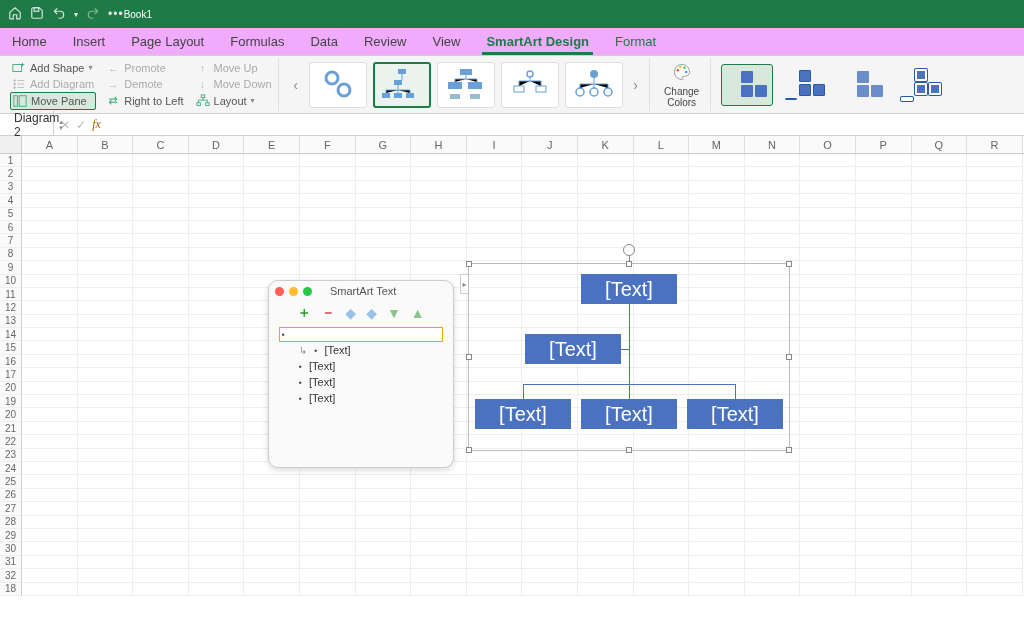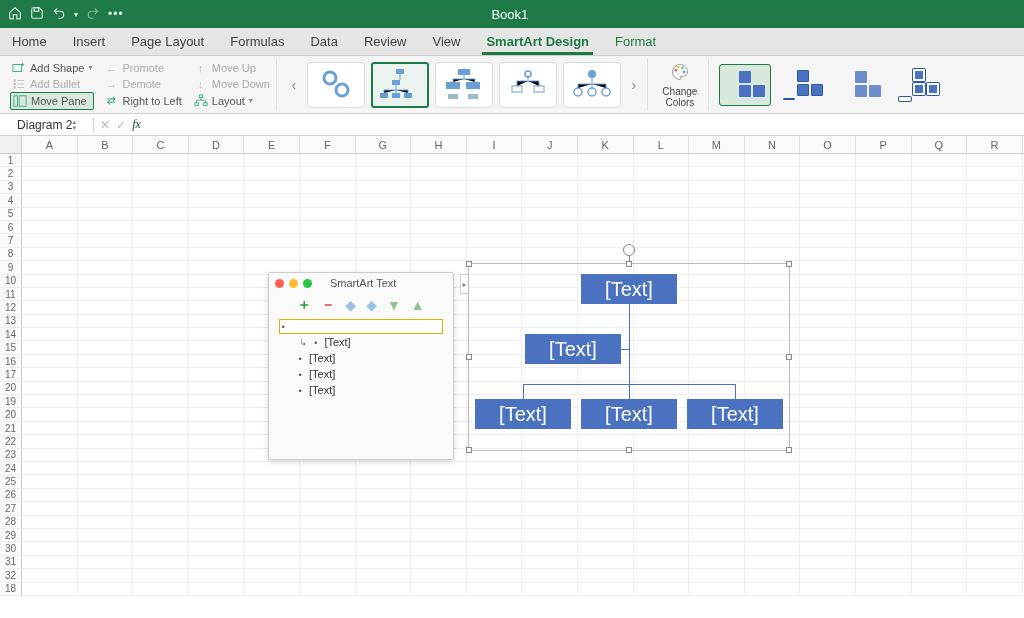--- a/index.html
+++ b/index.html
@@ -2,24 +2,24 @@
 <html><head>
 <meta charset="utf-8">
 <style>
   * { box-sizing: border-box; margin: 0; padding: 0; font-family: -apple-system, "Segoe UI", sans-serif; }
   body { background: #fff; width: 1024px; height: 618px; overflow: hidden; font-size: 12px; color: #333; }
 
   
   .titlebar { background: #1e7a46; height: 28px; display: flex; align-items: center; color: #fff; padding: 0 8px; }
   .titlebar .qat { display: flex; align-items: center; gap: 8px; }
   .titlebar .qat span, .titlebar .qat svg { opacity: .9; }
-  .titlebar .doc-title { flex: 1; text-align: center; font-size: 13px; }
+  .titlebar .doc-title { flex: 1; font-size: 10px; }
 
   
-  .tabs { background: #e5e5e5; border-bottom: 1px solid #d0d0d0; height: 28px; display: flex; align-items: flex-end; padding: 0 8px; gap: 18px; }
+  .tabs { background: #f0abfc; border-bottom: 1px solid #d0d0d0; height: 28px; display: flex; align-items: flex-end; padding: 0 8px; gap: 18px; }
   .tabs .tab { font-size: 13px; padding: 5px 4px 6px 4px; color: #444; cursor: pointer; }
   .tabs .tab.active { color: #1e7a46; border-bottom: 3px solid #1e7a46; font-weight: 600; padding-bottom: 3px; }
   .tabs .tab.green { color: #1e7a46; }
 
   
   .ribbon { background: #f5f5f5; border-bottom: 1px solid #d0d0d0; height: 58px; display: flex; align-items: stretch; padding: 2px 6px; gap: 4px; }
   .rgroup { display: flex; flex-direction: column; justify-content: center; padding: 2px 4px; border-right: 1px solid #e0e0e0; }
   .rgroup:last-child { border-right: none; }
   .rbtn { display: flex; align-items: center; gap: 4px; font-size: 11px; color: #555; padding: 1px 2px; height: 18px; cursor: pointer; }
   .rbtn.disabled { color: #aaa; }
@@ -32,24 +32,24 @@
   .color-btn { display: flex; flex-direction: column; align-items: center; justify-content: center; width: 48px; font-size: 10px; color:#444; gap:2px; cursor:pointer;}
   .style-gallery { display:flex; align-items:center; gap:6px; padding:0 6px; }
   .style-thumb { width:52px; height:42px; display:flex; align-items:center; justify-content:center; border:1px solid transparent; border-radius:3px; cursor:pointer;}
   .style-thumb.sel { background:#d8e8dd; border:1px solid #1e7a46; }
   .style-mini { display:grid; grid-template-columns: repeat(3,12px); grid-template-rows: 12px 12px; gap:2px; }
   .style-mini .b { background:#4a72c0; border-radius:1px; }
   .style-mini .b.top { grid-column:2; }
 
   
   .formulabar { height: 22px; border-bottom: 1px solid #d0d0d0; display: flex; align-items: center; font-size: 12px; }
-  .namebox { width: 94px; border-right: 1px solid #d0d0d0; padding: 0 4px; display:flex; align-items:center; justify-content:center;}
+  .namebox { width: 54px; border-right: 1px solid #d0d0d0; padding: 0 14px; display:flex; align-items:center; justify-content:flex-start;}
   .namebox .stepper { display:flex; flex-direction:column; font-size:7px; line-height:6px; color:#888;}
   .fx-controls { display:flex; align-items:center; gap:6px; padding:0 6px; color:#999;}
-  .fx-controls .fx { font-style: italic; font-family: "Times New Roman", serif; color:#14532d; }
+  .fx-controls .fx { font-style: italic; font-family: "Times New Roman", serif; color:#a16207; }
 
   
   .sheet { position: relative; }
   .col-headers { display: grid; grid-template-columns: 22px repeat(18,55.6px); height: 18px; border-bottom: 1px solid #ccc; }
   .col-headers div { border-right: 1px solid #ddd; font-size: 11px; color:#666; display:flex; align-items:center; justify-content:center; background:#fafafa;}
   .col-headers div:first-child { background:#f0f0f0; border-right: 1px solid #ccc;}
   .rows { position: relative; }
   .row { display:grid; grid-template-columns:22px repeat(18,55.6px); height:13.4px;}
   .row .rh { border-right:1px solid #ccc; border-bottom:1px solid #eee; font-size:10px; color:#666; display:flex; align-items:center; justify-content:center; background:#fafafa;}
   .row .cell { border-right:1px solid #eee; border-bottom:1px solid #eee;}
@@ -58,21 +58,21 @@
   .smartart-canvas { position:absolute; left:468px; top:127px; width:322px; height:188px; border:1px solid #bbb; background: rgba(255,255,255,0); }
   .smartart-canvas .handle { position:absolute; width:6px; height:6px; background:#fff; border:1px solid #888; }
   .smartart-canvas .rot { position:absolute; width:12px; height:12px; border:1px solid #888; border-radius:50%; top:-20px; left:calc(50% - 6px); }
   .smartart-canvas .rot::after { content:""; position:absolute; width:1px; height:8px; background:#888; left:5px; top:11px;}
   .smartart-canvas .expand-tab { position:absolute; left:-9px; top:10px; width:8px; height:20px; background:#fff; border:1px solid #ccc; border-right:none; display:flex; align-items:center; justify-content:center; font-size:8px; color:#888; cursor:pointer;}
   .sa-box { position:absolute; background:#4a72c0; color:#fff; display:flex; align-items:center; justify-content:center; font-size:20px; }
   .sa-box.small { font-size:20px; }
   .sa-line { position:absolute; background:#4a72c0; }
 
   
-  .textpane { position:absolute; left:268px; top:136px; width:186px; height:188px; background:#fafafa; border:1px solid #ccc; border-radius:2px; box-shadow:0 2px 6px rgba(0,0,0,.15); }
+  .textpane { position:absolute; left:268px; top:144px; width:186px; height:188px; background:#fafafa; border:1px solid #ccc; border-radius:10px; box-shadow:0 2px 6px rgba(0,0,0,.15); }
   .tp-title { height:20px; display:flex; align-items:center; padding:0 6px; font-size:11px; color:#555; }
   .tp-dots { display:flex; gap:5px; margin-right: 18px;}
   .tp-dots span { width:9px; height:9px; border-radius:50%; display:block; }
   .tp-dots .r{background:#ff5f57;} .tp-dots .y{background:#febc2e;} .tp-dots .g{background:#28c840;}
   .tp-toolbar { height:24px; display:flex; align-items:center; justify-content:center; gap:10px; }
   .tp-toolbar span { font-size:14px; }
   .tp-list { padding:2px 10px; }
   .tp-item { font-size:11px; color:#333; padding:2px 2px; display:flex; align-items:center; gap:4px;}
   .tp-item.sel { border:1px solid #e0b000; background:#fff; }
   .tp-item .bullet { width:6px; display:inline-block;}
@@ -146,21 +146,21 @@
       <span class="mini-ico">
         <svg width="14" height="14" viewBox="0 0 16 16" stroke="#bbb">
             <circle cx="3" cy="4" r="1" fill="#bbb"></circle>
             <line x1="6" y1="4" x2="14" y2="4"></line>
             <circle cx="3" cy="8" r="1" fill="#bbb"></circle>
             <line x1="6" y1="8" x2="14" y2="8"></line>
             <circle cx="3" cy="12" r="1" fill="#bbb"></circle>
             <line x1="6" y1="12" x2="14" y2="12"></line>
           </svg>
       </span>
-      <span>Add Bullet</span>
+      <span>Add Diagram</span>
     </div>
     <div class="rbtn selected">
       <span class="mini-ico">
         <svg width="14" height="14" viewBox="0 0 16 16">
             <rect x="1" y="2" width="4" height="12" fill="none" stroke="#3a7"></rect>
             <rect x="7" y="2" width="8" height="12" fill="none" stroke="#3a7"></rect>
           </svg>
       </span>
       <span>Move Pane</span>
     </div>

